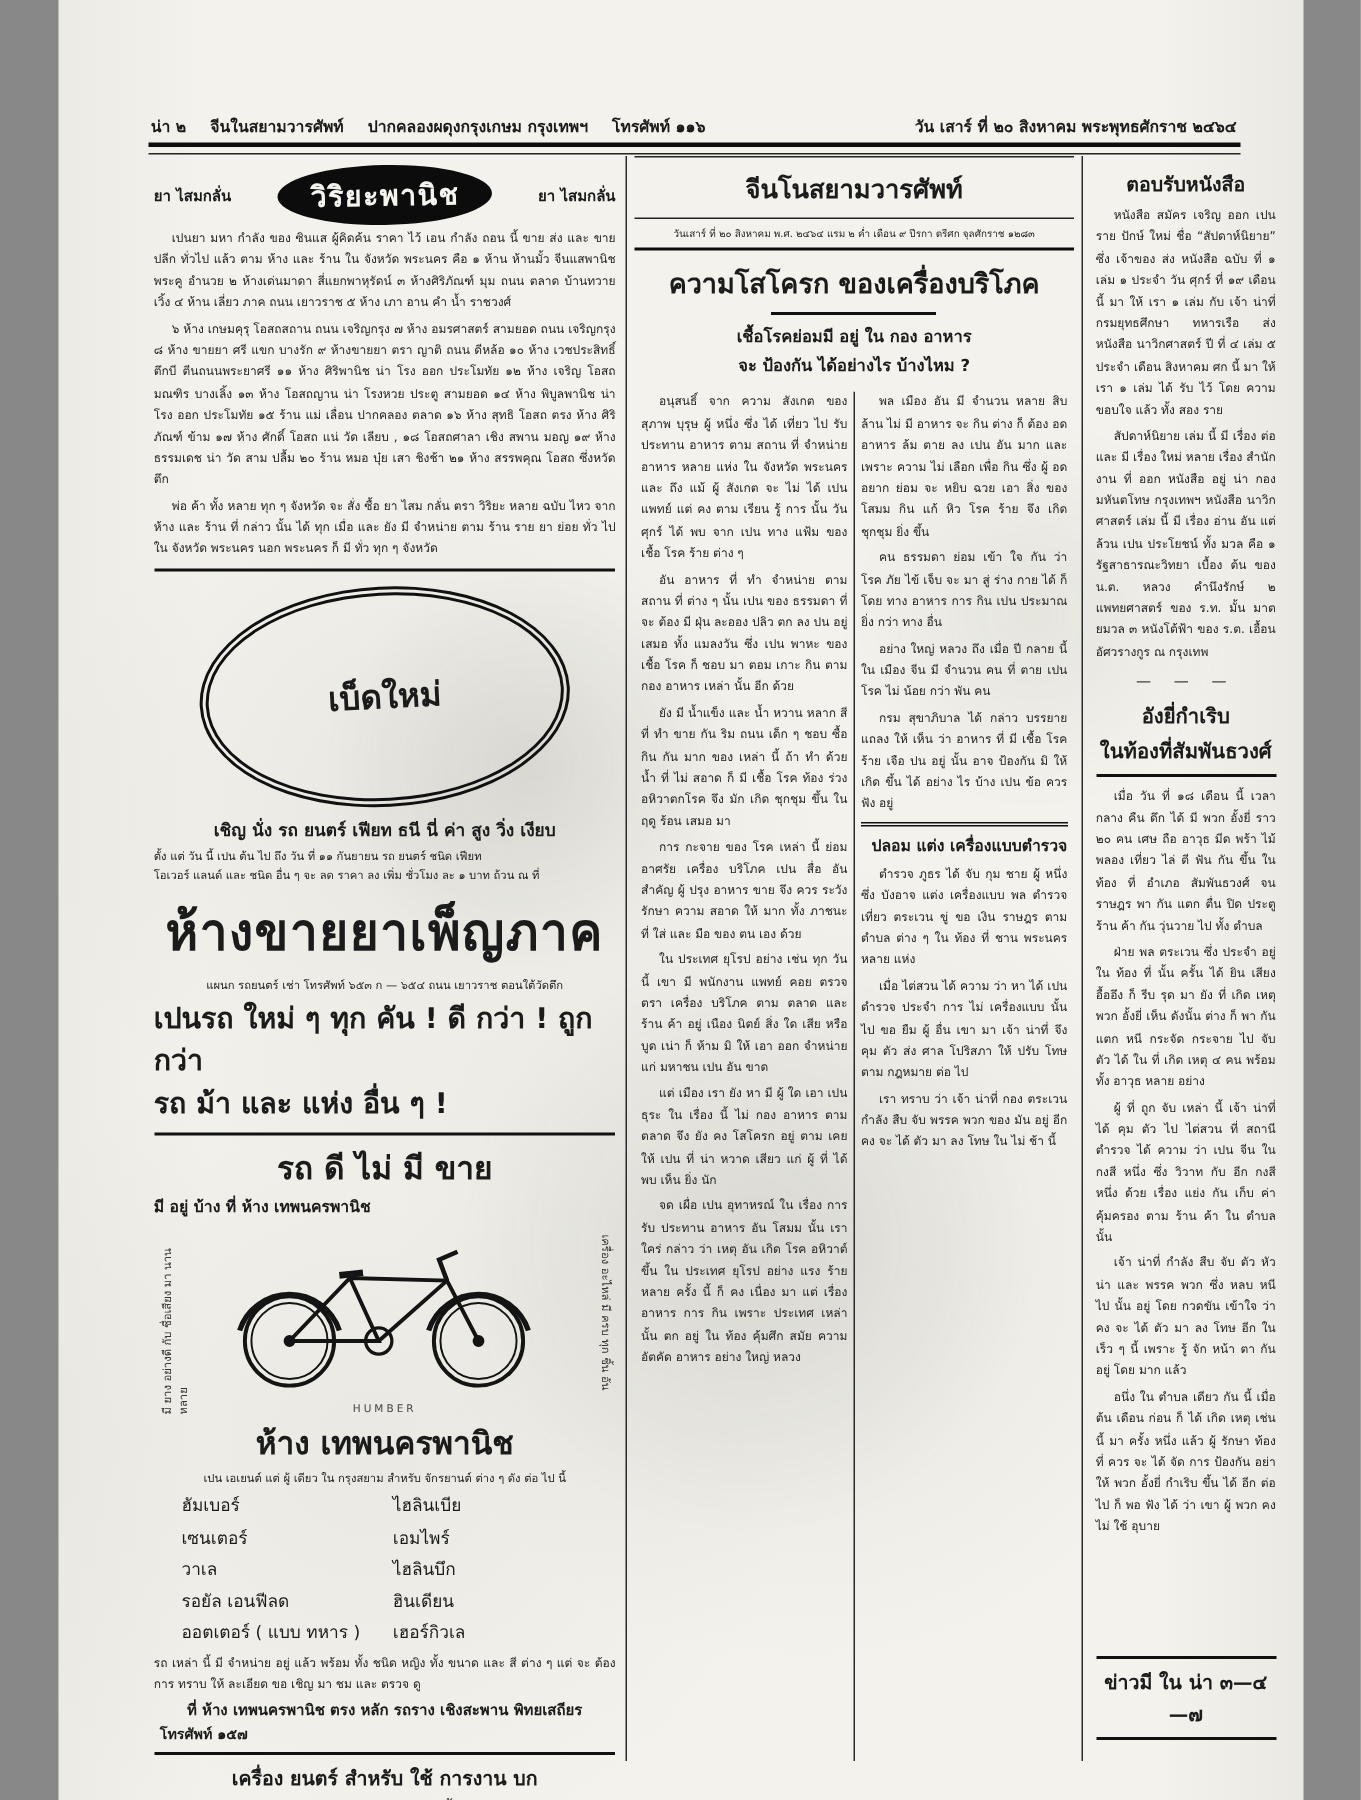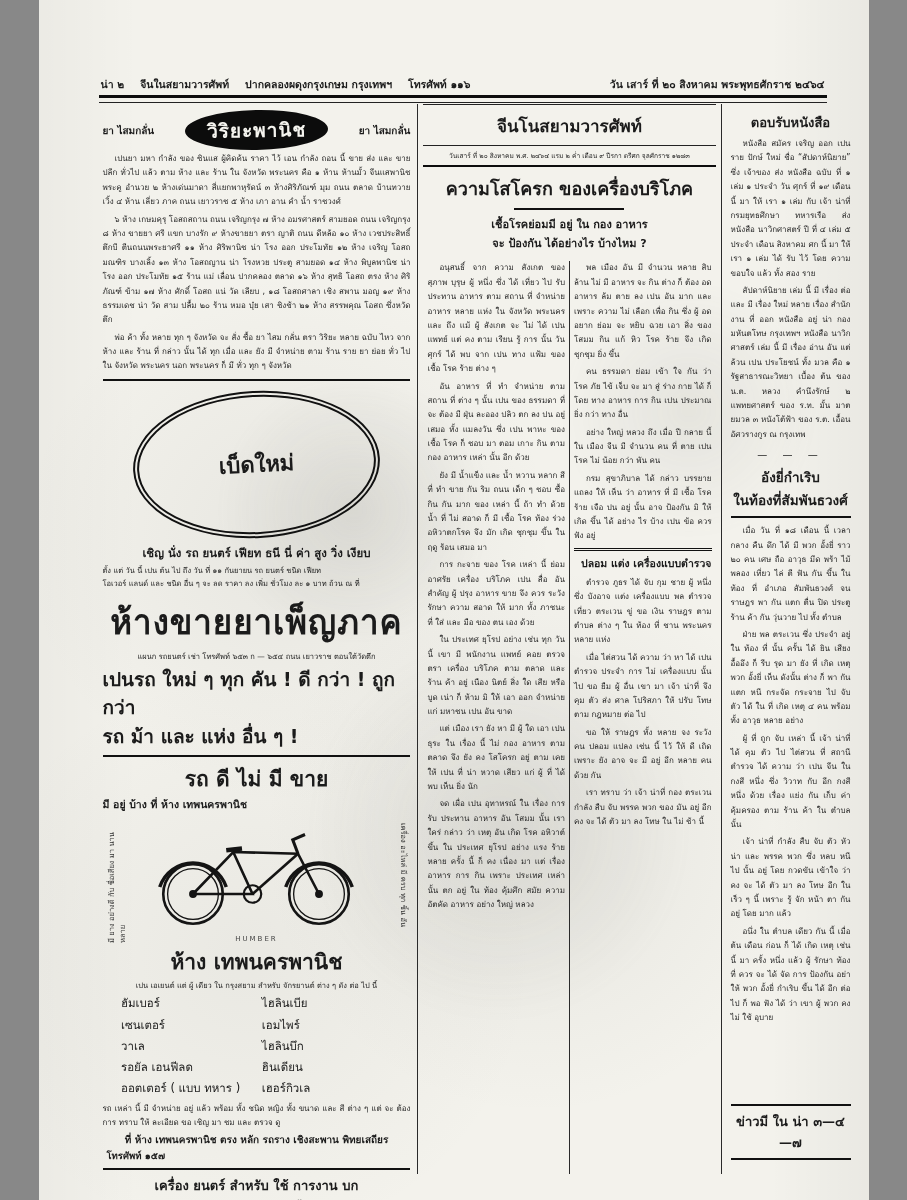--- a/index.html
+++ b/index.html
@@ -247,21 +247,20 @@
               <div class="para">พล เมือง อัน มี จำนวน หลาย สิบ ล้าน ไม่ มี อาหาร จะ กิน ต่าง ก็ ต้อง อด อาหาร ล้ม ตาย ลง เปน อัน มาก และ เพราะ ความ ไม่ เลือก เพื่อ กิน ซึ่ง ผู้ อด อยาก ย่อม จะ หยิบ ฉวย เอา สิ่ง ของ โสมม กิน แก้ หิว โรค ร้าย จึง เกิด ชุกชุม ยิ่ง ขึ้น</div>
               <div class="para">คน ธรรมดา ย่อม เข้า ใจ กัน ว่า โรค ภัย ไข้ เจ็บ จะ มา สู่ ร่าง กาย ได้ ก็ โดย ทาง อาหาร การ กิน เปน ประมาณ ยิ่ง กว่า ทาง อื่น</div>
               <div class="para">อย่าง ใหญ่ หลวง ถึง เมื่อ ปี กลาย นี้ ใน เมือง จีน มี จำนวน คน ที่ ตาย เปน โรค ไม่ น้อย กว่า พัน คน</div>
               <div class="para">กรม สุขาภิบาล ได้ กล่าว บรรยาย แถลง ให้ เห็น ว่า อาหาร ที่ มี เชื้อ โรค ร้าย เจือ ปน อยู่ นั้น อาจ ป้องกัน มิ ให้ เกิด ขึ้น ได้ อย่าง ไร บ้าง เปน ข้อ ควร ฟัง อยู่</div>
             </div>
           <div class="midhead-block">
             <div class="midhead">ปลอม แต่ง เครื่องแบบตำรวจ</div>
             <div>
                 <div class="para">ตำรวจ ภูธร ได้ จับ กุม ชาย ผู้ หนึ่ง ซึ่ง บังอาจ แต่ง เครื่องแบบ พล ตำรวจ เที่ยว ตระเวน ขู่ ขอ เงิน ราษฎร ตาม ตำบล ต่าง ๆ ใน ท้อง ที่ ชาน พระนคร หลาย แห่ง</div>
                 <div class="para">เมื่อ ไต่สวน ได้ ความ ว่า หา ได้ เปน ตำรวจ ประจำ การ ไม่ เครื่องแบบ นั้น ไป ขอ ยืม ผู้ อื่น เขา มา เจ้า น่าที่ จึง คุม ตัว ส่ง ศาล โปริสภา ให้ ปรับ โทษ ตาม กฎหมาย ต่อ ไป</div>
-                <div class="para">ขอ ให้ ราษฎร ทั้ง หลาย จง ระวัง คน ปลอม แปลง เช่น นี้ ไว้ ให้ ดี เถิด เพราะ ยัง อาจ จะ มี อยู่ อีก หลาย คน ด้วย กัน</div>
                 <div class="para">เรา ทราบ ว่า เจ้า น่าที่ กอง ตระเวน กำลัง สืบ จับ พรรค พวก ของ มัน อยู่ อีก คง จะ ได้ ตัว มา ลง โทษ ใน ไม่ ช้า นี้</div>
               </div>
           </div>
         </div>
       </div>
     </section>
 
     <div class="vrule"></div>
 
     <section class="col-right">

